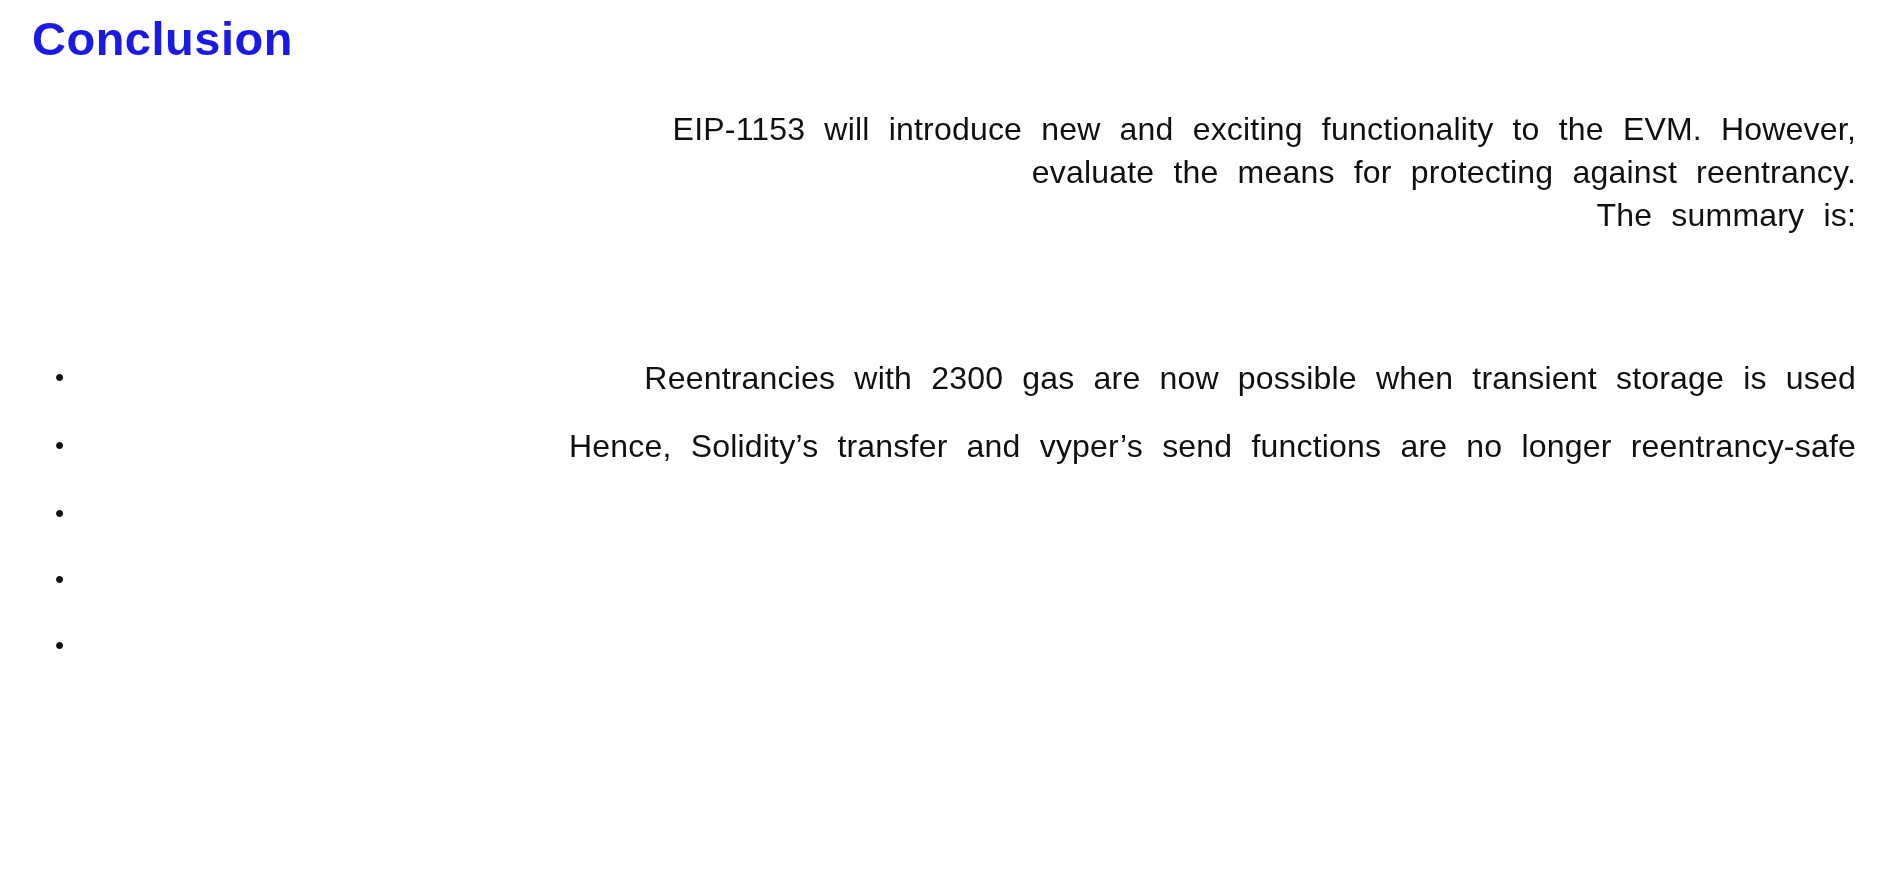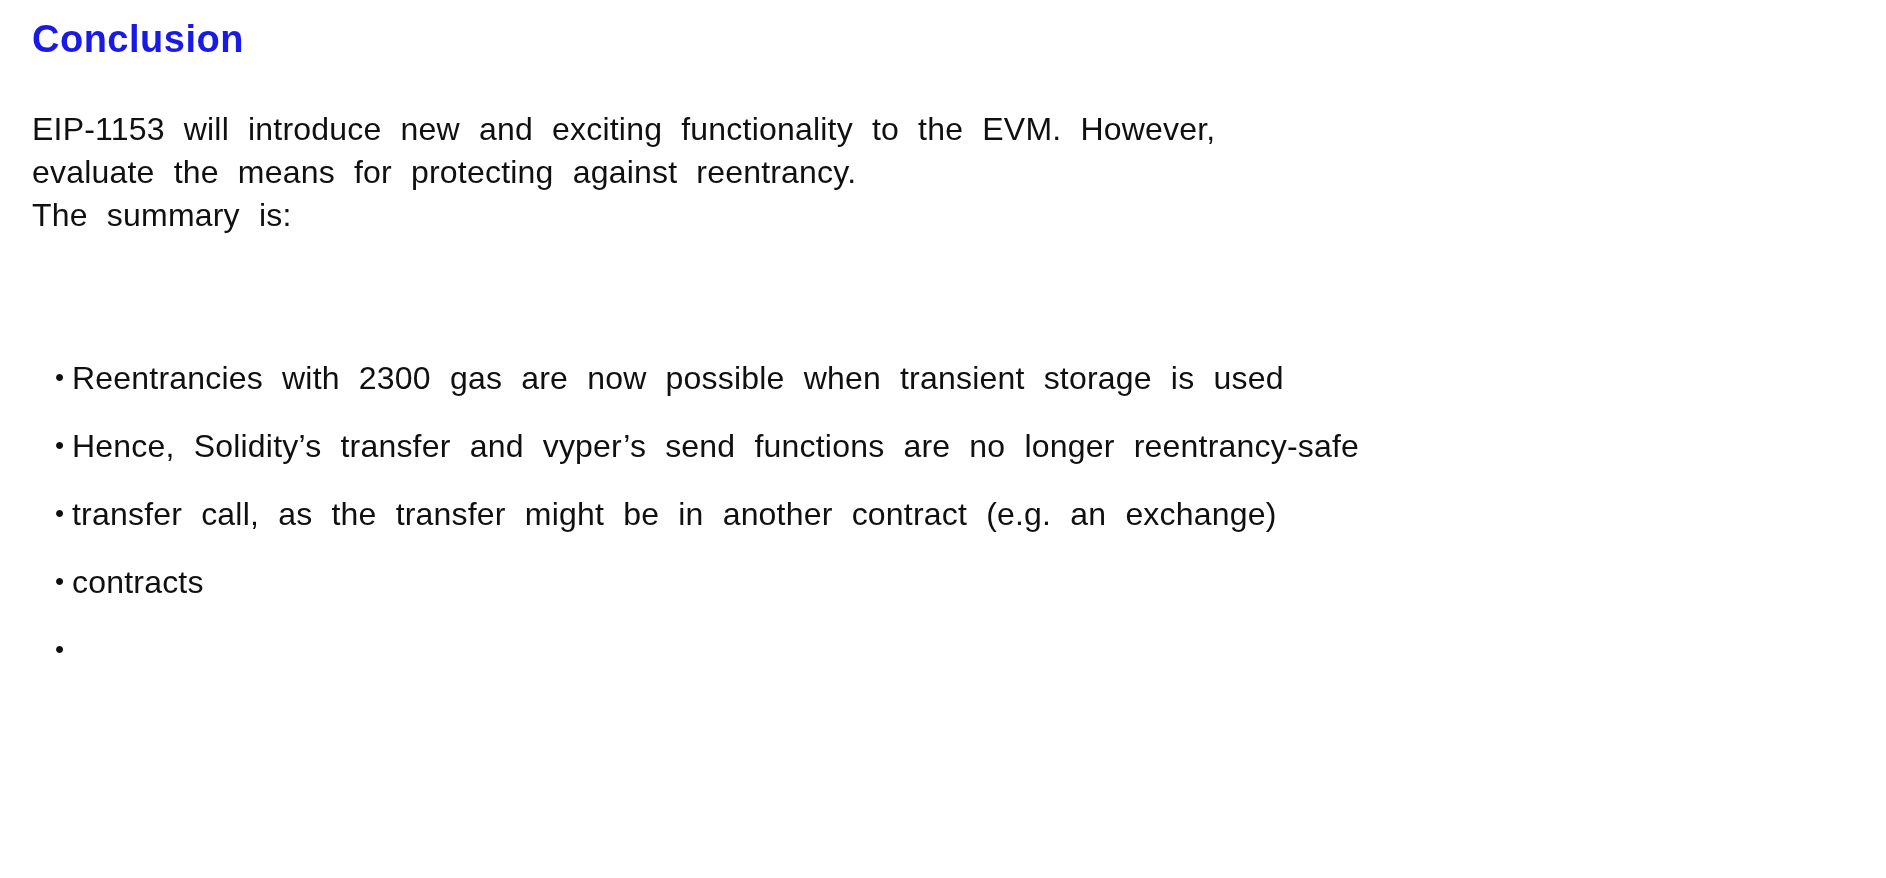--- a/index.html
+++ b/index.html
@@ -21,35 +21,36 @@
     color: var(--text);
   }
   .slide {
     position: relative;
     width: 1886px;
     height: 878px;
     padding: 12px 30px 0 32px;
   }
   .heading {
     margin: 0;
-    font-size: 38px;
+    font-size: 47px;
     line-height: 54px;
     font-weight: 700;
     color: var(--accent);
     letter-spacing: 0.5px;
   }
   .paragraph {
     margin-top: 42px;
     font-size: 32px;
     line-height: 43px;
     word-spacing: 10px;
     letter-spacing: 0.2px;
   }
   .line {
     white-space: pre;
+    text-align: right;
   }
   .bullets {
     margin-top: 118px;
     margin-left: 23px;
   }
   .bullet-item {
     display: flex;
     align-items: flex-start;
     margin-bottom: 21px;
     font-size: 32px;
@@ -92,28 +93,26 @@
     <div class="bullet-item">
       <span class="marker">•</span>
       <div class="bullet-lines">
         <div class="line">Hence, Solidity’s transfer and vyper’s send functions are no longer reentrancy-safe</div>
       </div>
     </div>
 
     <div class="bullet-item">
       <span class="marker">•</span>
       <div class="bullet-lines">
-        <div class="line">transfer call, as the transfer might be in another contract (e.g. an exchange)</div>
       </div>
     </div>
 
     <div class="bullet-item">
       <span class="marker">•</span>
       <div class="bullet-lines">
-        <div class="line">contracts</div>
       </div>
     </div>
 
     <div class="bullet-item">
       <span class="marker">•</span>
       <div class="bullet-lines">
       </div>
     </div>
 
   </div>

